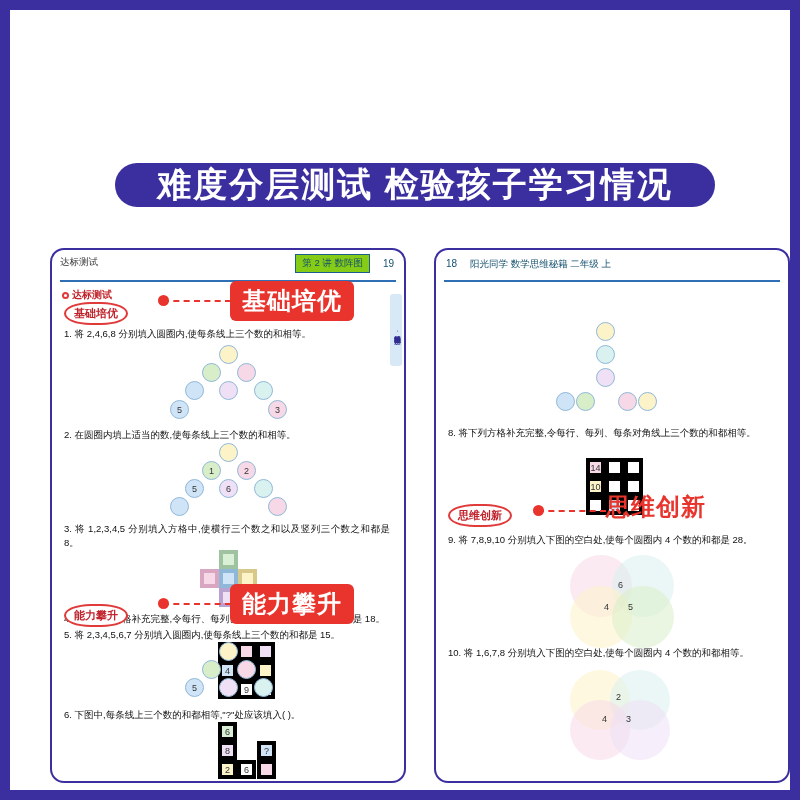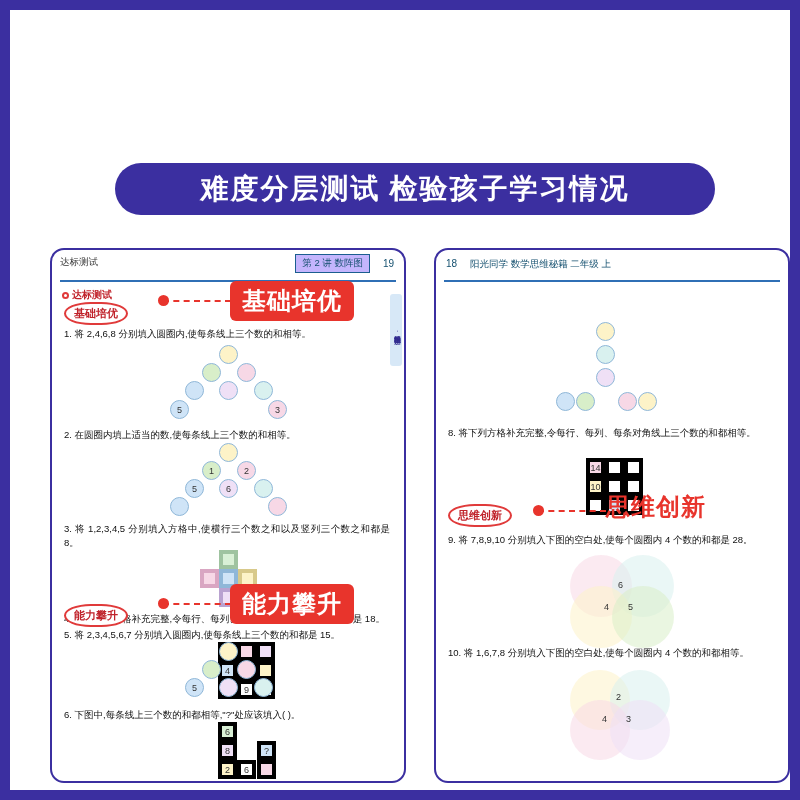--- a/index.html
+++ b/index.html
@@ -26,50 +26,49 @@
     position:absolute;left:0;right:0;top:38px;
     text-align:center;
     font-size:64px;
     font-weight:bold;
     color:#2f2a8f;
     letter-spacing:4px;
     font-family:"DejaVu Sans","Liberation Sans",sans-serif;
   }
   .subbar{
     position:absolute;left:95px;top:143px;
-    width:600px;height:52px;
+    width:600px;height:44px;
     background:#3b2fa0;
     border-radius:26px;
     color:#ffffff;
-    font-size:28px;
+    font-size:34px;
     font-weight:bold;
     display:flex;align-items:center;justify-content:center;
     letter-spacing:2px;
-    font-family:Liberation Serif, serif;
   }
   
   .sheet{
     position:absolute;
     top:228px;
     width:356px;height:535px;
     background:#ffffff;
     border:2px solid #3b2fa0;
     border-radius:14px;
     box-sizing:border-box;
     overflow:hidden;
   }
   .sheet.left{left:30px;}
   .sheet.right{left:414px;}
   .hdr-box{
     position:absolute;right:10px;top:4px;
     border:1px solid #1b5e8f;
     font-size:9.5px;
     padding:2px 6px;
     color:#14506f;
-    background:#c4b5fd;
+    background:#84cc16;
   }
   .hdr-left{
     position:absolute;left:8px;top:6px;font-size:9.5px;color:#333;
   }
   .rule{
     position:absolute;left:8px;right:8px;top:30px;height:1.5px;background:#2f6fb5;
   }
   .side-tab{
     position:absolute;right:2px;top:44px;
     width:12px;height:72px;

